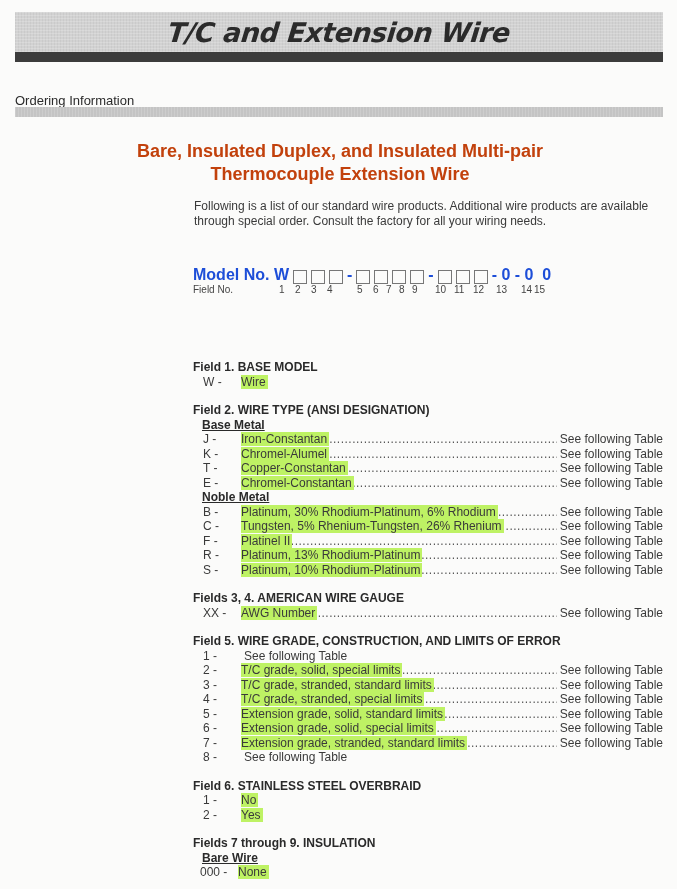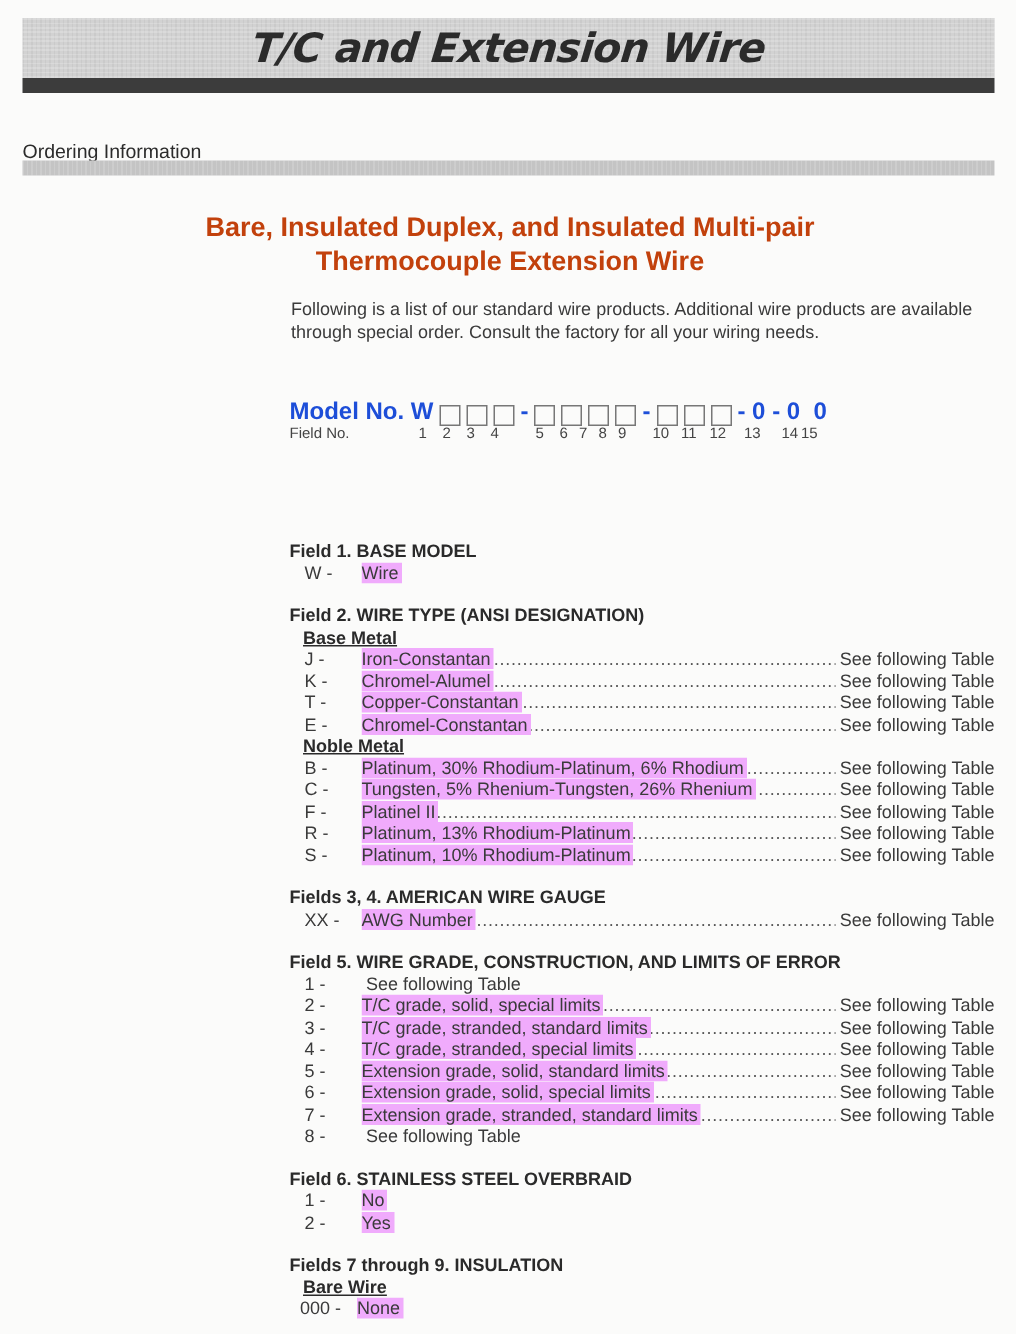--- a/index.html
+++ b/index.html
@@ -50,21 +50,21 @@
   .model-dash { margin:0 4px 0 0; }
   .field-no-row { position:relative; height:12px; font-size:10px; color:#444; }
   .field-no-row span { position:absolute; top:0;text-align:right; }
 
   .fields { position:absolute; left:193px; top:360px; width:470px; font-size:12px; }
   .field-heading { font-weight:bold; color:#2a2a2a; line-height:14.5px; }
   .subhead { font-weight:bold; text-decoration:underline; margin-left:9px; line-height:14.5px; color:#2a2a2a; }
   .opt { display:flex; line-height:14.5px; color:#3a3a3a; }
   .opt .code { width:38px; padding-left:10px; flex:none; }
   .opt .desc { flex:1; overflow:hidden; white-space:nowrap; position:relative; }
-  .opt .desc .t { background:#f0abfc; padding-right:2px; position:relative; z-index:1; }
+  .opt .desc .t { background:#bef264; padding-right:2px; position:relative; z-index:1; }
   .opt .desc.dotted::after {
     content:"........................................................................................................................................................";
     position:absolute; left:0; top:0; white-space:nowrap; letter-spacing:0.5px; color:#555;
   }
   .opt .ref { flex:none; padding-left:3px; }
   .gap { height:14px; }
 </style>
 </head>
 <body>
 

